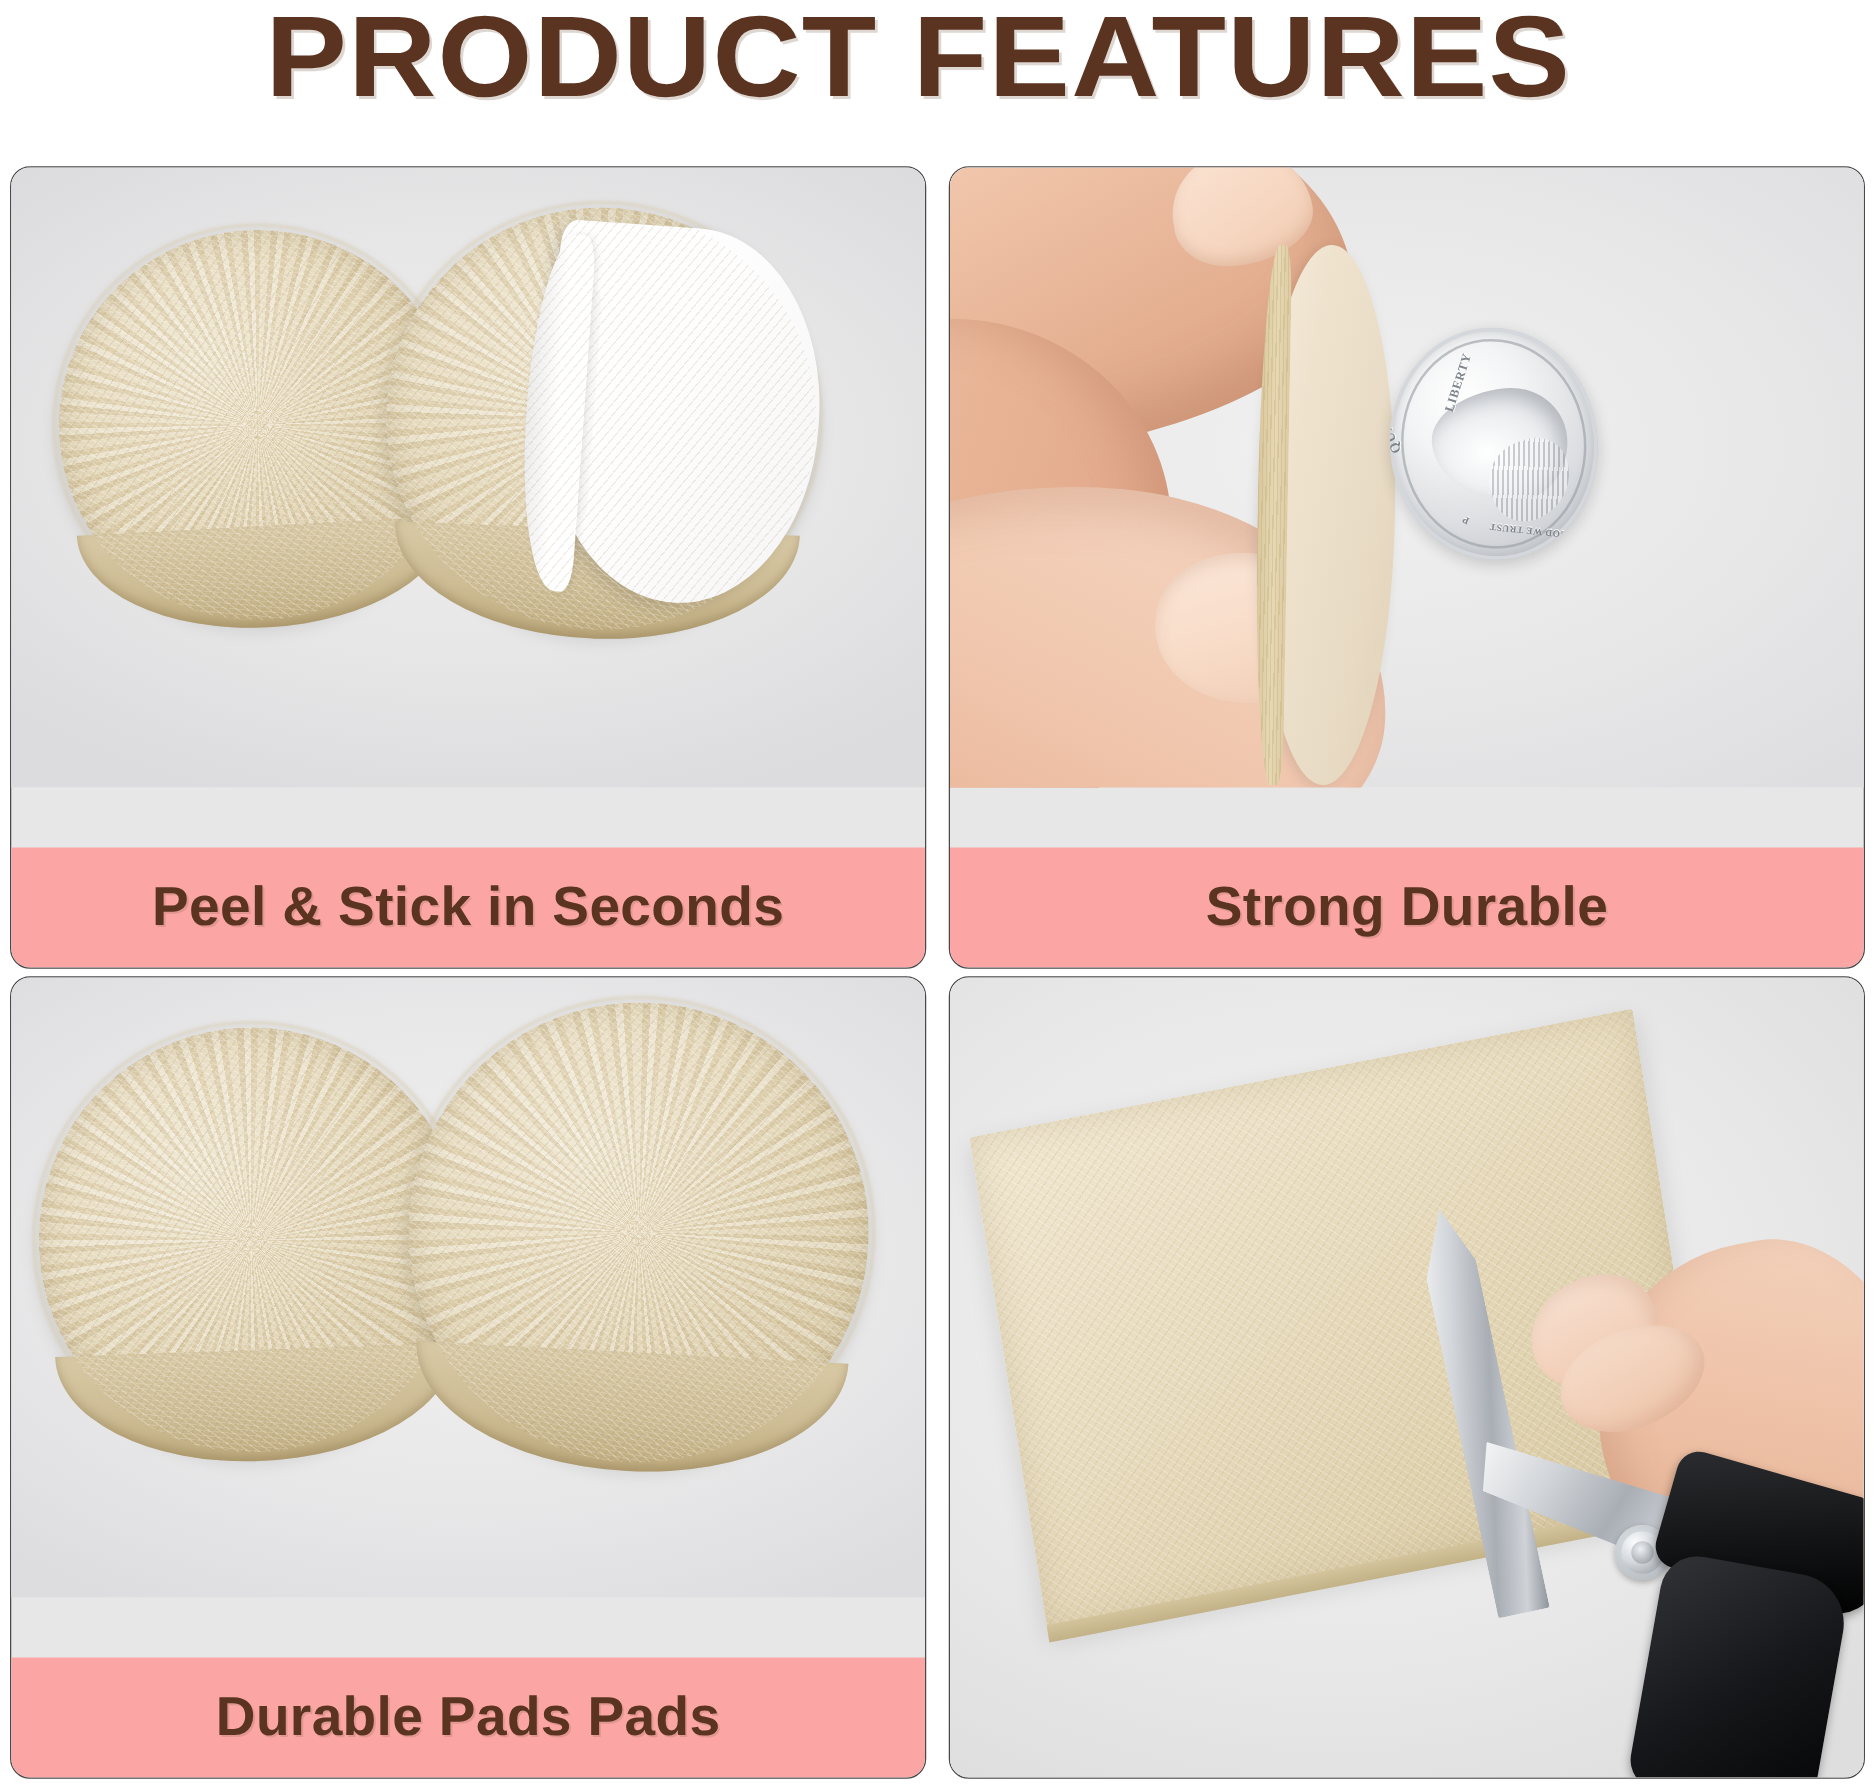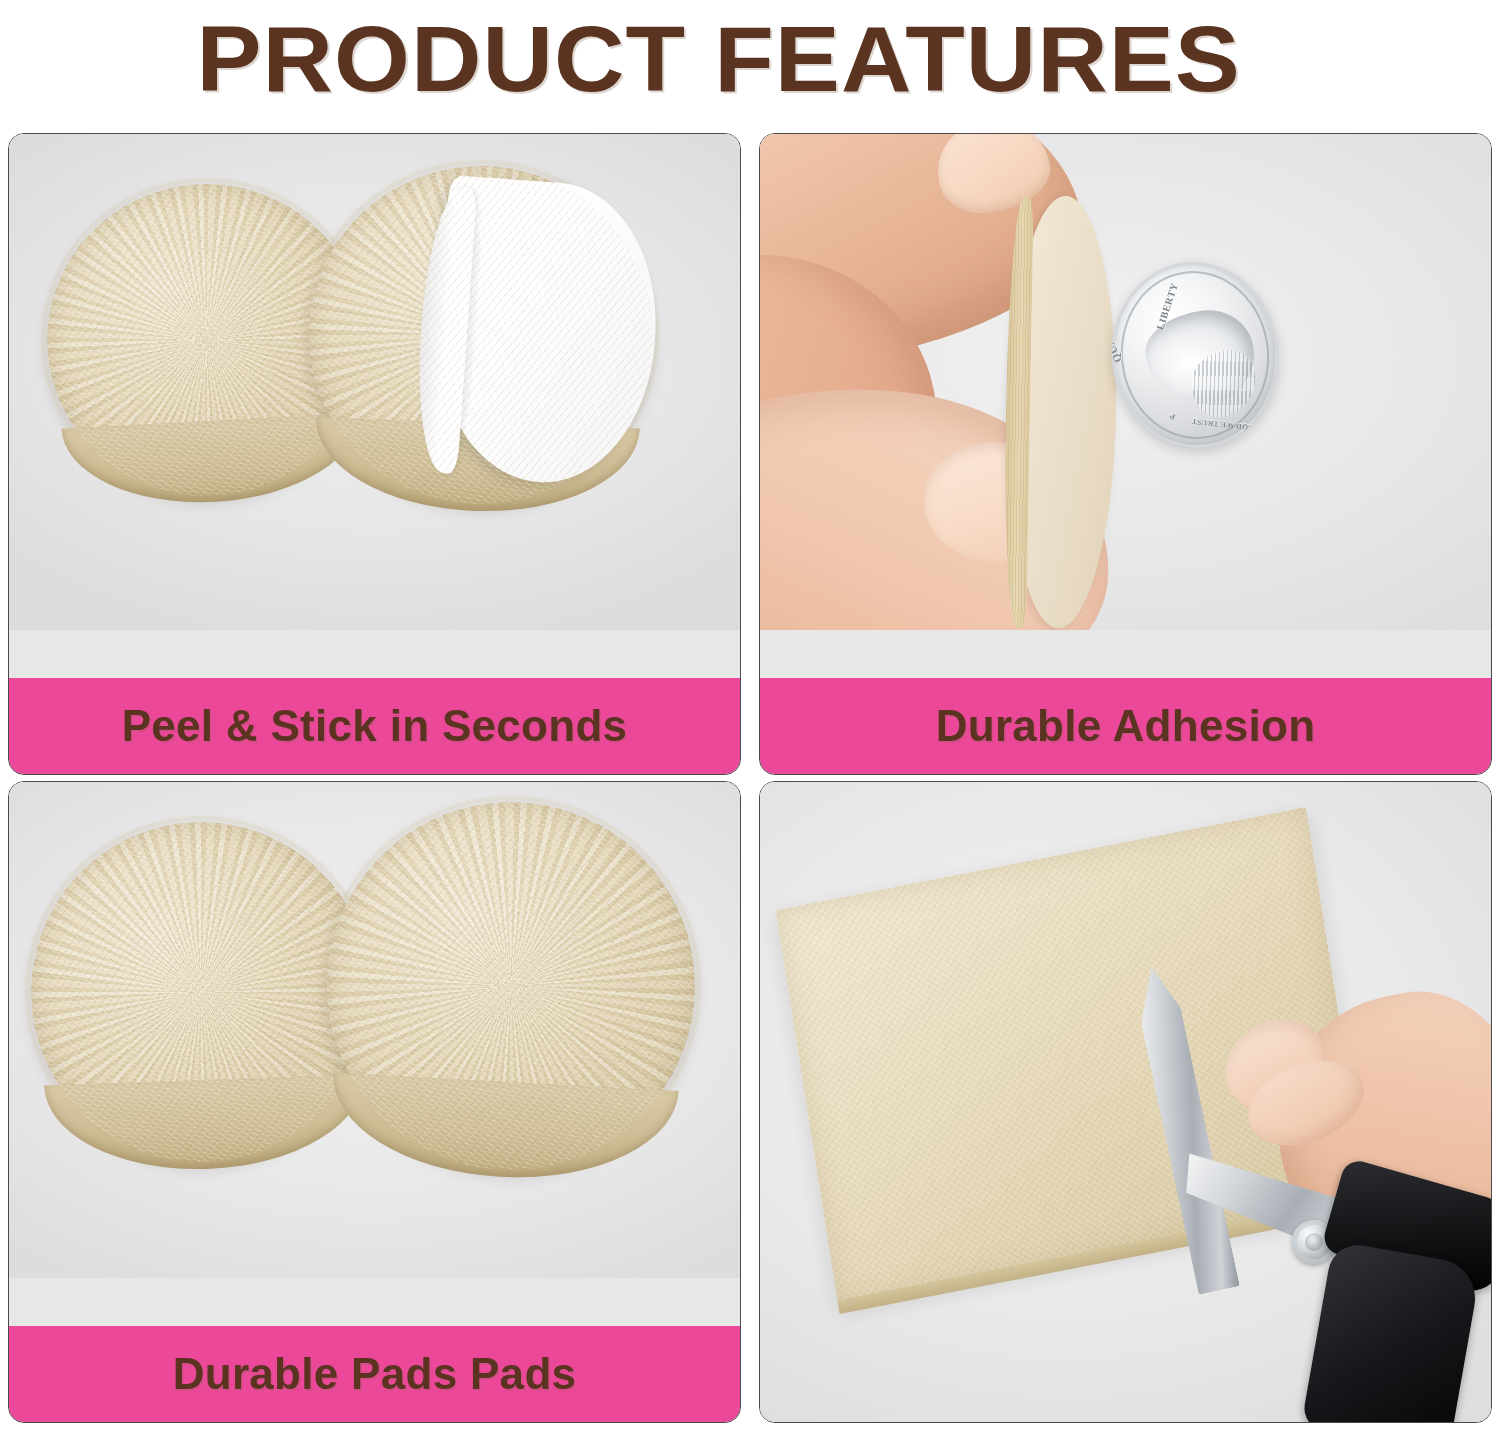--- a/index.html
+++ b/index.html
@@ -17,26 +17,25 @@
   .page {
     position: relative;
     width: 1500px;
     height: 1430px;
     background: #ffffff;
   }
 
   
   .title-bar {
     position: absolute;
-    left: 0;
+    left: 16px;
     top: 0;
     width: 1437px;
     height: 118px;
     display: flex;
-    align-items: center;
     justify-content: center;
   }
   .title-text {
     font-family: "Liberation Sans", sans-serif;
     font-weight: 700;
     font-size: 92px;
     line-height: 1;
     letter-spacing: 1px;
     color: #5b3421;
     transform: scaleX(1.06);
@@ -70,21 +69,21 @@
 
   .panel-image {
     position: relative;
     flex: 1 1 auto;
     background: #e7e7e8;
     overflow: hidden;
   }
 
   .caption {
     flex: 0 0 96px;
-    background: #ec4899;
+    background: #fca5a5;
     display: flex;
     align-items: center;
     justify-content: center;
     border-bottom-left-radius: 14px;
     border-bottom-right-radius: 14px;
     margin-top: 48px;
   }
   .caption-text {
     font-family: "Liberation Sans", sans-serif;
     font-weight: 700;
@@ -515,21 +514,21 @@
           <div class="coin-text">
             <span class="ct-usa">UNITED STATES OF AMERICA</span>
             <span class="ct-liberty">LIBERTY</span>
             <span class="ct-quarter">QUARTER DOLLAR</span>
             <span class="ct-trust">IN GOD WE TRUST</span>
             <span class="ct-mint">P</span>
           </div>
         </div>
       </div>
       <div class="caption">
-        <span class="caption-text">Durable Adhesion</span>
+        <span class="caption-text">Strong Durable</span>
       </div>
     </div>
 
     <div class="panel">
       <div class="panel-image">
         <div class="p3-bg"></div>
 
         <div class="felt-round" id="p3-pad-a">
           <div class="felt-fuzz-edge"></div>
           <div class="pad-side-band"></div>

